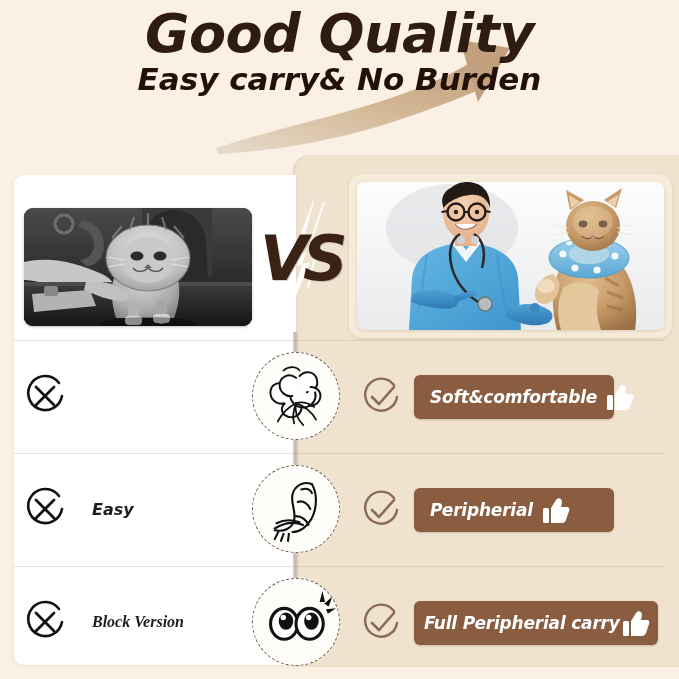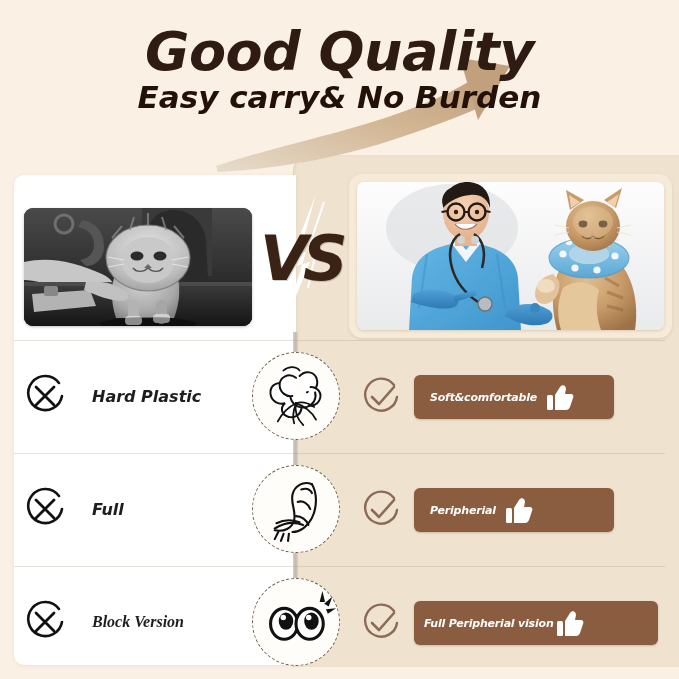--- a/index.html
+++ b/index.html
@@ -22,21 +22,20 @@
     overflow: hidden;
   }
 
   
   .header {
     position: absolute;
     left: 0;
     top: 0;
     width: 679px;
     height: 155px;
-    margin-top: 18px;
   }
   .arrow-swoosh {
     position: absolute;
     left: 210px;
     top: 40px;
     width: 360px;
     height: 115px;
     pointer-events: none;
   }
   .title-main {
@@ -233,21 +232,21 @@
     background: #8a5c40;
     border-radius: 6px;
     display: flex;
     align-items: center;
     padding: 0 10px 0 16px;
     box-sizing: border-box;
     box-shadow: 0 1px 2px rgba(90,60,40,0.25);
   }
   .pos-label {
     font-family: "DejaVu Sans", sans-serif;
-    font-size: 11px;
+    font-size: 17px;
     font-style: italic;
     font-weight: 800;
     color: #ffffff;
     white-space: nowrap;
     letter-spacing: -0.2px;
   }
   .thumb-icon {
     width: 30px;
     height: 30px;
     margin-left: 8px;
@@ -456,21 +455,20 @@
   <div class="v-divider"></div>
 
   <div class="row" style="top:340px;">
     <div class="row-sep" style="top:0px;"></div>
 
     <svg class="x-icon" style="top:33px;" viewBox="0 0 46 46">
       <path d="M37,10 A17,17 0 1 0 40,23" stroke="#111" stroke-width="2.6" fill="none" stroke-linecap="round"></path>
       <path d="M14,14 L32,32 M32,14 L14,32" stroke="#111" stroke-width="2.8" stroke-linecap="round"></path>
     </svg>
 
-    <div class="neg-label" style="top:47px;">Hard Plastic</div>
 
     <div class="circle-icon" style="top:12px;">
       <svg viewBox="0 0 88 88" width="80" height="80">
         <g stroke="#111" stroke-width="2.2" fill="#fff" stroke-linecap="round">
           <path d="M30,30 c-9,-2 -15,4 -14,12 c1,8 9,12 16,10 c-6,5 -4,13 4,15 c7,2 13,-3 14,-9"></path>
           <path d="M44,24 c-8,-6 -18,-1 -18,8 c0,8 7,13 14,12"></path>
           <path d="M48,22 c6,-7 17,-5 19,4 c2,8 -4,14 -11,14"></path>
           <path d="M60,34 c8,0 13,7 10,14 c-3,7 -12,9 -17,4"></path>
           <path d="M38,46 c2,8 10,12 18,10 c7,-2 11,-9 9,-16"></path>
         </g>
@@ -500,21 +498,21 @@
   </div>
 
   <div class="row" style="top:453px;">
     <div class="row-sep" style="top:0px;"></div>
 
     <svg class="x-icon" style="top:33px;" viewBox="0 0 46 46">
       <path d="M37,10 A17,17 0 1 0 40,23" stroke="#111" stroke-width="2.6" fill="none" stroke-linecap="round"></path>
       <path d="M14,14 L32,32 M32,14 L14,32" stroke="#111" stroke-width="2.8" stroke-linecap="round"></path>
     </svg>
 
-    <div class="neg-label" style="top:47px;">Full</div>
+    <div class="neg-label" style="top:47px;">Easy</div>
 
     <div class="circle-icon" style="top:12px;">
       <svg viewBox="0 0 88 88" width="78" height="78">
         <g stroke="#111" stroke-width="2.4" fill="none" stroke-linecap="round" stroke-linejoin="round">
           <path d="M62,16 c-10,-4 -20,2 -22,12 c-2,10 4,18 2,28 c-2,10 -12,14 -22,12"></path>
           <path d="M62,16 c6,10 6,26 0,38 c-5,10 -14,16 -22,16"></path>
           <path d="M50,22 c6,-2 10,0 12,4"></path>
           <path d="M46,36 c6,-2 12,2 14,8"></path>
           <path d="M44,52 c6,0 12,4 14,10"></path>
           <path d="M20,66 c10,-6 22,-8 32,-4"></path>
@@ -563,21 +561,21 @@
         </g>
       </svg>
     </div>
 
     <svg class="check-icon" style="top:36px;" viewBox="0 0 42 42">
       <path d="M34,9 A16,16 0 1 0 37,21" stroke="#8b6b58" stroke-width="2.4" fill="none" stroke-linecap="round"></path>
       <path d="M12,21 L19,28 L34,11" stroke="#8b6b58" stroke-width="2.6" fill="none" stroke-linecap="round" stroke-linejoin="round"></path>
     </svg>
 
     <div class="pos-pill" style="top:35px;width:244px;padding:0 4px 0 10px;">
-      <span class="pos-label">Full Peripherial vision</span>
+      <span class="pos-label">Full Peripherial carry</span>
       <svg class="thumb-icon" style="margin-left:1px;" viewBox="0 0 30 30">
         <path d="M10,13 L15,5 c2,-3 6,-2 6,2 l-1,5 h6 c2,0 3,2 2,4 l-3,9 c-1,2 -2,3 -4,3 h-11 z" fill="#ffffff"></path>
         <rect x="2" y="13" width="6" height="15" rx="1.5" fill="#ffffff"></rect>
       </svg>
     </div>
   </div>
 
 </div>
 
 </body></html>

